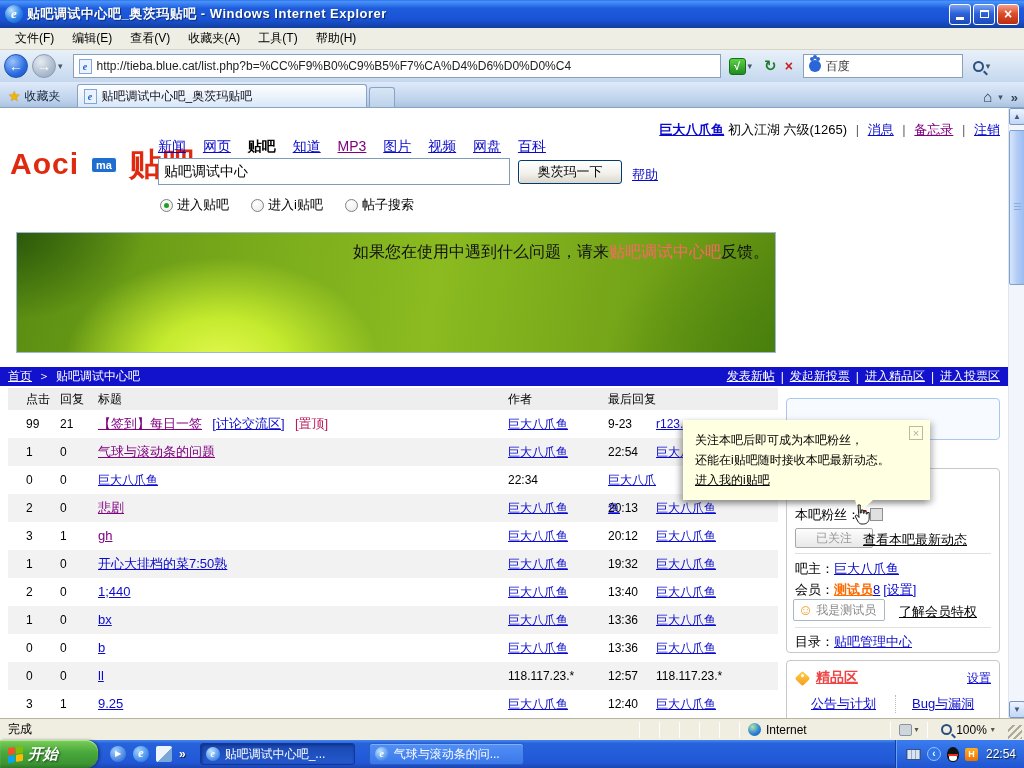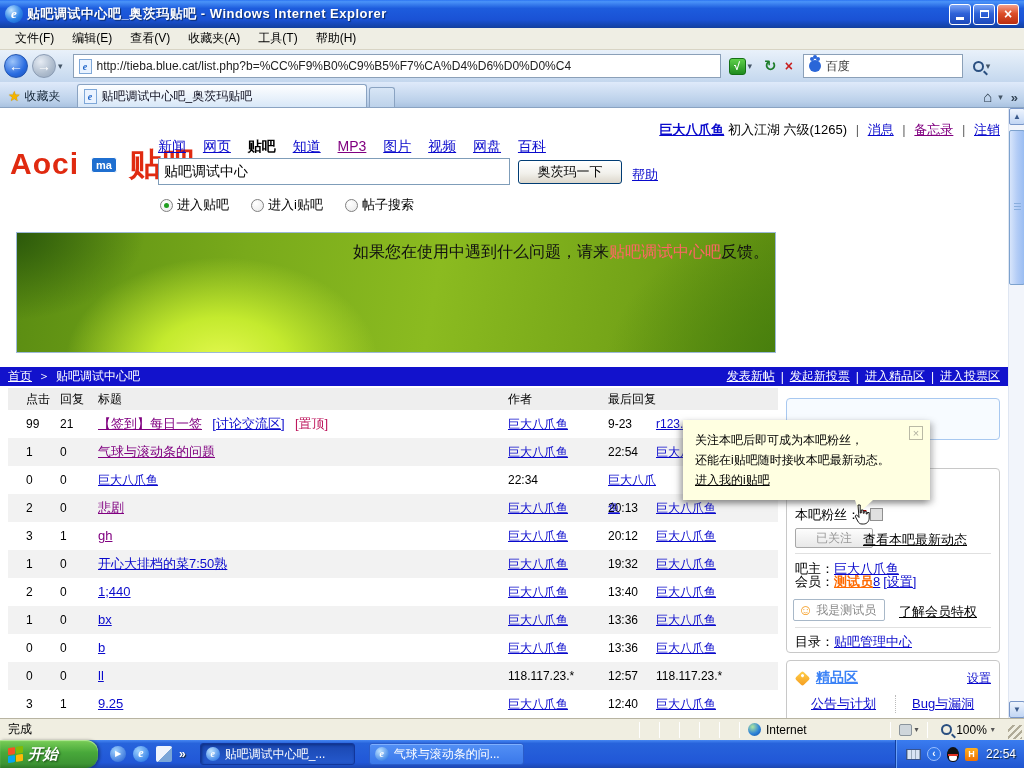--- a/index.html
+++ b/index.html
@@ -154,21 +154,21 @@
 .box-info hr{position:absolute;left:8px;width:196px;border:none;border-top:1px solid #e0e0e0}
 .orange{color:#ff6a00;font-weight:bold}
 .btn-member{position:absolute;left:6px;top:130px;height:22px;padding:0 8px 0 4px;border:1px solid #a8b8c8;border-radius:2px;
  background:#fff;color:#888;font-size:12px;line-height:20px;display:flex;align-items:center}
 .smiley{color:#f59b1e;font-size:15px;margin-right:3px}
 .box-feat{top:552px;height:120px;border:1px solid #c8c8c8}
 .feathead{position:absolute;left:8px;top:8px;right:8px;display:flex;align-items:center}
 .tagicon{width:11px;height:11px;background:linear-gradient(135deg,#ffd24d,#f59b1e);transform:rotate(45deg);
  border-radius:2px;margin:0 8px 0 2px;position:relative}
 .tagicon::after{content:"";position:absolute;left:2px;top:2px;width:3px;height:3px;border-radius:50%;background:#fff}
-.feattitle{color:#3b82f6;font-weight:bold;font-size:14px}
+.feattitle{color:#ef4444;font-weight:bold;font-size:14px}
 .featlinks{position:absolute;left:10px;top:34px;right:6px;display:grid;grid-template-columns:1fr 1fr;row-gap:8px}
 .featlinks .fc2{border-left:1px dotted #bbb;padding-left:16px}
 .featlinks a{font-size:13px}
 .featlinks .cell{padding-left:14px}
 
 
 .tooltip{position:absolute;left:683px;top:312px;width:247px;height:80px;background:#ffffe1;
  box-shadow:-3px 3px 6px rgba(90,90,90,.5),3px 3px 6px rgba(90,90,90,.35);z-index:50;padding:10px 10px 0 12px}
 .tooltip .tl{font-size:12px;color:#000;line-height:20px;white-space:nowrap}
 .tooltip .tclose{position:absolute;right:7px;top:6px;width:14px;height:14px;border:1px solid #b9b9a6;color:#b0b0a0;
@@ -484,21 +484,21 @@
     <div class="sbox box-info">
       <div class="line" style="top:37px">
         <span>本吧粉丝：</span><span class="redcount">5</span><span class="miniicon"></span>
       </div>
       <span class="btn-followed">已关注</span>
       <a class="bl line" style="top:62px;left:76px">查看本吧最新动态</a>
       <hr style="top:84px">
       <div class="line" style="top:91px">
         <span>吧主：</span><a class="bl">巨大八爪鱼</a>
       </div>
-      <div class="line" style="top:104px">
+      <div class="line" style="top:112px">
         <span>会员：</span><a class="orange lnk">测试员</a><a class="bl">8</a><a class="bl" style="margin-left:3px">[设置]</a>
       </div>
       <span class="btn-member">
         <span class="smiley">☺</span>
         <span>我是测试员</span>
       </span>
       <a class="bl line" style="top:134px;left:112px">了解会员特权</a>
       <hr style="top:158px">
       <div class="line" style="top:164px">
         <span>目录：</span><a class="bl">贴吧管理中心</a>

